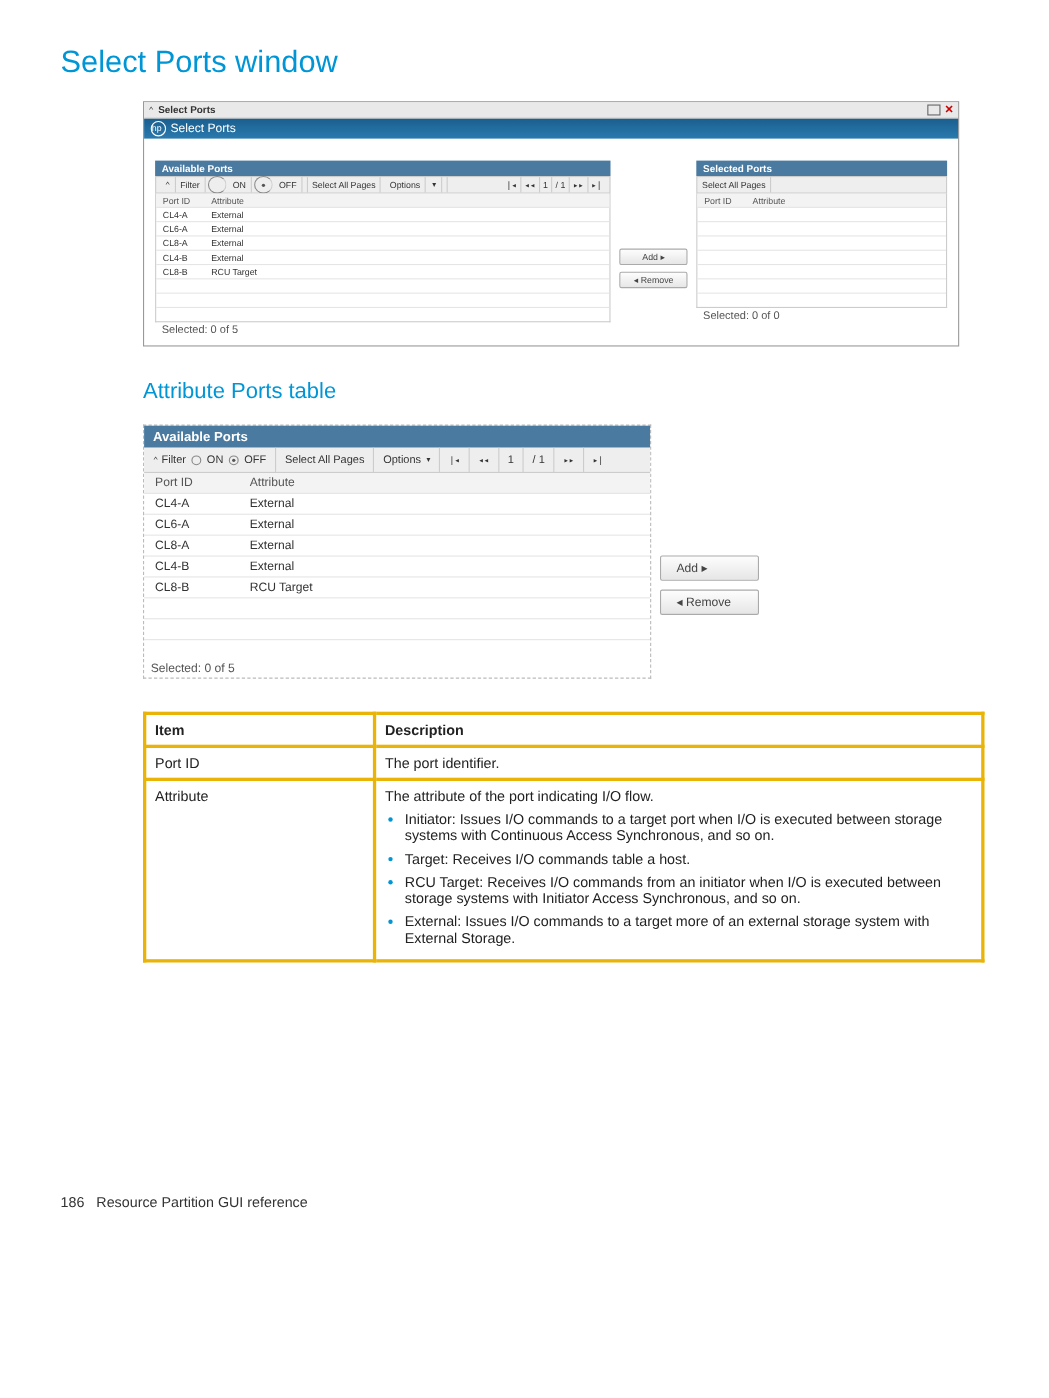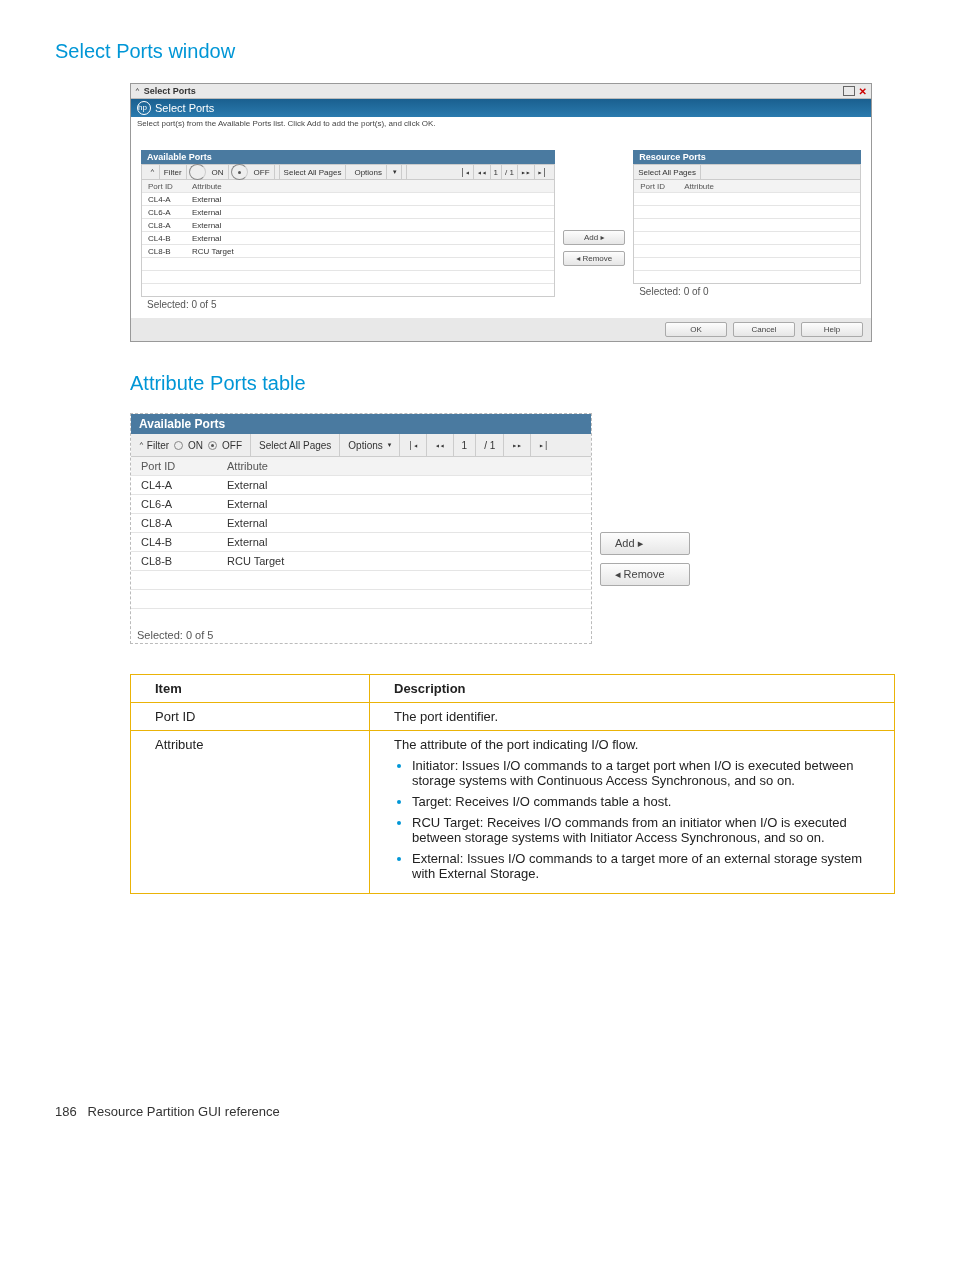--- a/index.html
+++ b/index.html
@@ -1,16 +1,16 @@
 <!DOCTYPE html>
 <html><head>
 <meta charset="utf-8">
 <style>
   body{margin:0;padding:40px 55px;font-family:Arial,Helvetica,sans-serif;color:#222;font-size:13px;width:954px;box-sizing:border-box}
-  h1{font-weight:normal;color:#0096d6;font-size:20px;margin:0 0 20px 0;font-family:Arial,Helvetica,sans-serif}
+  h1{font-weight:normal;color:#0096d6;font-size:28px;margin:0 0 20px 0;font-family:Arial,Helvetica,sans-serif}
   h2.sub{font-weight:normal;color:#0096d6;font-size:20px;margin:30px 0 18px 0}
   .shot{border:1px solid #999;margin-left:75px;width:740px;font-size:9px;color:#333}
   .tb-row{display:flex;align-items:center;background:#e9e9e9;border-bottom:1px solid #bbb;height:14px;padding:0 4px}
   .tb-row .sp{flex:1}
   .sq{width:10px;height:8px;border:1px solid #666;margin-right:4px}
   .x{color:#c00;font-weight:bold;font-size:10px}
   .hdr{background:linear-gradient(#1a5f8f,#2a7aae);color:#fff;padding:2px 6px;font-size:11px;display:flex;align-items:center;gap:4px}
   .hp-ico{width:12px;height:12px;border:1px solid #fff;border-radius:50%;display:inline-block;font-size:8px;text-align:left;line-height:11px}
   .instr{font-size:8px;padding:2px 6px;color:#444}
   .body{padding:20px 10px 6px 10px;display:flex;gap:8px}
@@ -37,21 +37,21 @@
   .shot2 .tbar2{background:#eee;border-bottom:1px solid #ccc;display:flex;align-items:center;font-size:10px;height:22px}
   .shot2 .tbar2>div{padding:0 8px;border-right:1px solid #ccc;height:100%;display:flex;align-items:center;gap:3px;white-space:nowrap}
   .shot2 .grid2 .r{display:flex;border-bottom:1px solid #e5e5e5;height:18px;align-items:center;font-size:11px}
   .shot2 .grid2 .r.h{background:#f3f3f3;color:#555}
   .shot2 .grid2 .c1{width:80px;padding-left:10px}
   .shot2 .grid2 .c2{flex:1;padding-left:6px}
   .shot2 .midbtns2{display:flex;flex-direction:column;justify-content:center;gap:8px;padding-top:60px}
   .btn2{background:linear-gradient(#fdfdfd,#e6e6e6);border:1px solid #aaa;border-radius:2px;font-size:11px;padding:4px 14px;color:#444;min-width:60px;text-align:left}
   
   table.desc{border-collapse:collapse;width:765px;margin:30px 0 0 75px;font-size:13px}
-  table.desc th,table.desc td{border:1px solid #eab308;padding:6px 24px;text-align:left;vertical-align:top}
+  table.desc th,table.desc td{border:3px solid #eab308;padding:6px 8px;text-align:left;vertical-align:top}
   table.desc th{font-weight:bold}
   ul.b{margin:6px 0 0 0;padding-left:18px}
   ul.b li{margin-bottom:6px}
   ul.b li::marker{color:#0096d6}
   .footer{margin-top:210px;font-size:13px;color:#333}
   .chev{font-size:7px;margin-left:2px}
   .pg{display:flex;align-items:center;gap:0}
   .pg div{border-right:1px solid #ccc;padding:0 3px;height:100%;display:flex;align-items:center}
   .dbl{font-family:monospace;font-size:8px}
 </style>
@@ -65,21 +65,20 @@
     <span class="dbl">⌃</span>
     <span style="font-weight:bold;padding-left:4px">Select Ports</span>
     <span class="sp"></span>
     <span class="sq"></span>
     <span class="x">✕</span>
   </div>
   <div class="hdr">
     <span class="hp-ico">hp</span>
     <span>Select Ports</span>
   </div>
-  <div class="instr">Select port(s) from the Available Ports list. Click Add to add the port(s), and click OK.</div>
 
   <div class="body">
 
     <div class="panel">
       <div class="phdr">Available Ports</div>
       <div class="tbar">
         <div>
             <span class="dbl">⌃</span>
             <span>Filter</span> 
             <span class="radio"></span>
@@ -132,21 +131,21 @@
       </div>
       <div class="selbar">Selected:  0   of  5</div>
     </div>
 
     <div class="midbtns">
       <div class="btn">Add ▸</div>
       <div class="btn">◂ Remove</div>
     </div>
 
     <div class="panel small">
-      <div class="phdr">Resource Ports</div>
+      <div class="phdr">Selected Ports</div>
       <div class="tbar">
         <div>Select All Pages</div>
         <div style="flex:1;border:none"></div>
       </div>
       <div class="grid">
         <div class="r h">
             <div class="c1">Port ID</div>
             <div class="c2">Attribute</div>
           </div>
         <div class="r"></div>
@@ -154,25 +153,20 @@
           <div class="r"></div>
           <div class="r"></div>
           <div class="r"></div>
           <div class="r"></div>
           <div class="r" style="border:none"></div>
       </div>
       <div class="selbar">Selected:  0   of  0</div>
     </div>
   </div>
 
-  <div class="dlgbtns">
-    <div class="btn">OK</div>
-    <div class="btn">Cancel</div>
-    <div class="btn">Help</div>
-  </div>
 </div>
 
 <h2 class="sub" style="margin-left:75px">Attribute Ports table</h2>
 
 <div class="shot2">
   <div class="panel2">
     <div class="phdr2">Available Ports</div>
     <div class="tbar2">
       <div>
           <span class="dbl">⌃</span>

